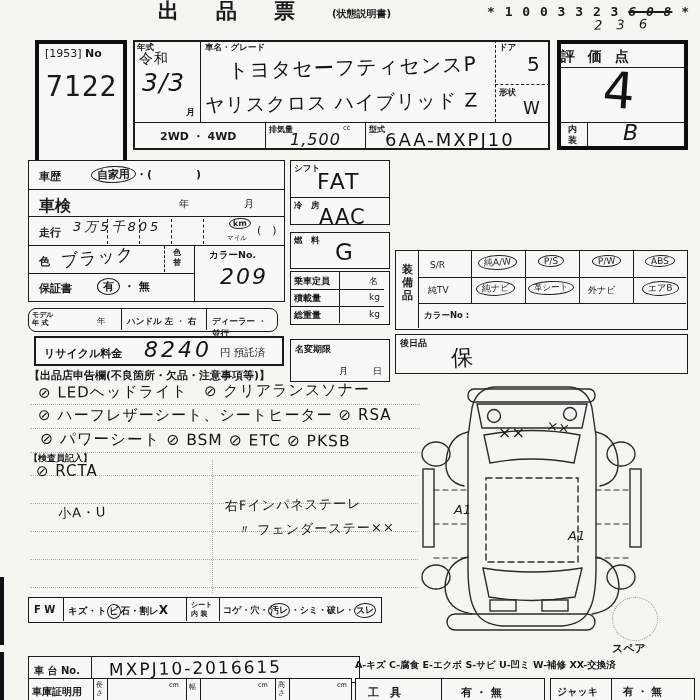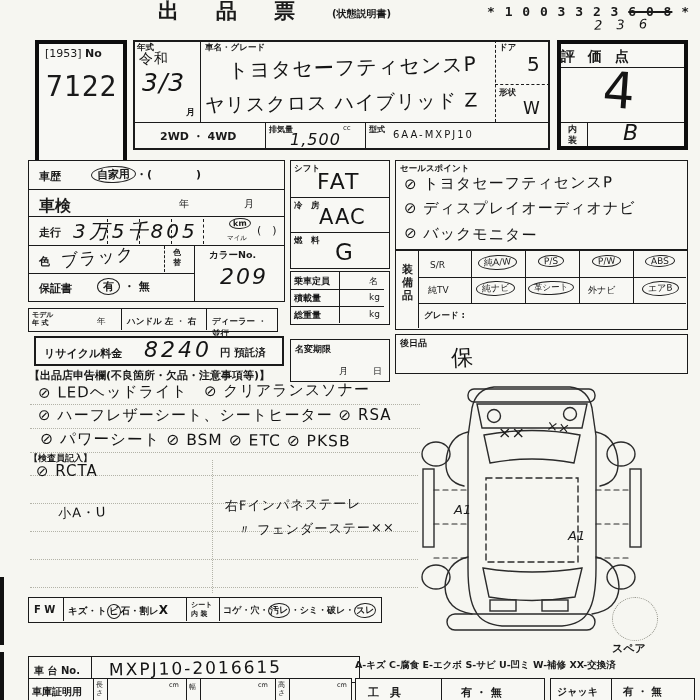--- a/index.html
+++ b/index.html
@@ -13,21 +13,21 @@
   .rot{transform:rotate(-1.5deg);}
   .circ{display:inline-block;border:1.6px solid #222;border-radius:50%;padding:0 5px;transform:rotate(-2deg);}
   .circ-s{display:inline-block;border:1.3px solid #222;border-radius:50%;padding:0 1px;transform:rotate(-3deg);}
   .stack{line-height:1.2;word-break:break-all;}
   .vline{position:absolute;border-left:1.5px solid #1b1b1b;}
   .vline-d{position:absolute;border-left:1.5px dashed #1b1b1b;}
   .hline{position:absolute;border-top:1.5px solid #1b1b1b;}
   .hline-d{position:absolute;border-top:1.5px dashed #1b1b1b;}
   .rule{position:absolute;border-top:1.5px dotted #b3b3a8;}
   .ruledot-v{position:absolute;border-left:1.5px dotted #b3b3a8;}
-  .struck{text-decoration:line-through;text-decoration-thickness:2px;}
+  .struck{text-decoration:line-through;text-decoration-thickness:2px;font-style:italic;}
   .mono{font-family:"DejaVu Sans Mono","Liberation Mono",monospace;}
   svg text{font-family:"DejaVu Sans","Liberation Sans",sans-serif;}
 </style>
 </head>
 <body>
 
 <div id="page">
 
   <div class="abs" style="left:158px;top:-3px;font-size:21px;font-weight:bold;letter-spacing:8px;">出　品　票</div>
   <div class="abs" style="left:332px;top:7px;font-size:10px;font-weight:bold;">(状態説明書)</div>
@@ -63,21 +63,21 @@
   <div class="abs" style="left:499px;top:42px;font-size:8.5px;font-weight:bold;">ドア</div>
   <div class="abs hw" style="left:527px;top:52px;font-size:20px;">5</div>
   <div class="abs" style="left:499px;top:87px;font-size:8.5px;font-weight:bold;">形状</div>
   <div class="abs hw" style="left:523px;top:98px;font-size:17px;">W</div>
 
   <div class="abs" style="left:160px;top:129px;font-size:11px;font-weight:bold;">2WD ・ 4WD</div>
   <div class="abs" style="left:269px;top:124px;font-size:8px;font-weight:bold;">排気量</div>
   <div class="abs" style="left:343px;top:124px;font-size:7px;">cc</div>
   <div class="abs hw" style="left:290px;top:130px;font-size:16px;font-style:italic;">1,500</div>
   <div class="abs" style="left:369px;top:124px;font-size:8px;font-weight:bold;">型式</div>
-  <div class="abs hw" style="left:385px;top:129px;font-size:10px;letter-spacing:2px;margin-left:8px;">6AA-MXPJ10</div>
+  <div class="abs hw" style="left:385px;top:129px;font-size:18px;letter-spacing:2px;">6AA-MXPJ10</div>
 
   <div class="bx2" style="left:557px;top:40px;width:131px;height:110px;">
     <div class="abs" style="left:0;top:0;width:100%;height:19px;border-bottom:1.5px solid #1b1b1b;text-align:left;font-size:14px;font-weight:bold;letter-spacing:4px;padding-top:4px;">評 価 点</div>
     <div class="abs hw" style="left:42px;top:18px;font-size:50px;transform:rotate(4deg);">4</div>
     <div class="hline nb" style="left:0;top:78px;width:123px;"></div>
     <div class="vline nb" style="left:26px;top:78px;height:24px;"></div>
     <div class="abs stack" style="left:7px;top:80px;width:11px;font-size:9px;font-weight:bold;">内装</div>
     <div class="abs hw" style="left:62px;top:76px;font-size:22px;font-style:italic;">B</div>
   </div>
 
@@ -85,21 +85,21 @@
     <span class="abs" style="left:10px;top:8px;font-size:11px;font-weight:bold;">車歴</span>
     <span class="abs" style="left:62px;top:5px;font-size:11px;font-weight:bold;"><span class="circ">自家用</span><span>・(　　　　)</span></span>
   </div>
   <div class="bx" style="left:28px;top:189px;width:257px;height:28px;">
     <span class="abs" style="left:10px;top:6px;font-size:16px;font-weight:bold;">車検</span>
     <span class="abs" style="left:150px;top:7px;font-size:10px;">年</span>
     <span class="abs" style="left:215px;top:7px;font-size:10px;">月</span>
   </div>
   <div class="bx" style="left:28px;top:216px;width:257px;height:30px;">
     <span class="abs" style="left:10px;top:8px;font-size:11px;font-weight:bold;">走行</span>
-    <span class="abs hw" style="left:44px;top:1px;font-size:20px;font-style:italic;letter-spacing:3px;">3万5千805</span>
+    <span class="abs hw" style="left:44px;top:1px;font-size:13px;font-style:italic;letter-spacing:3px;">3万5千805</span>
     <span class="vline-d nb" style="left:78px;top:2px;height:25px;border-left-width:1px;"></span>
     <span class="vline-d nb" style="left:110px;top:2px;height:25px;border-left-width:1px;"></span>
     <span class="vline-d nb" style="left:142px;top:2px;height:25px;border-left-width:1px;"></span>
     <span class="vline-d nb" style="left:174px;top:2px;height:25px;border-left-width:1px;"></span>
     <span class="abs" style="left:200px;top:1px;font-size:8px;font-weight:bold;"><span class="circ" style="padding:0 3px;">km</span></span>
     <span class="abs" style="left:198px;top:17px;font-size:6.5px;">マイル</span>
     <span class="abs" style="left:228px;top:6px;font-size:11px;">(　)</span>
   </div>
   <div class="bx" style="left:28px;top:245px;width:167px;height:29px;">
     <span class="abs" style="left:10px;top:8px;font-size:11px;font-weight:bold;">色</span>
@@ -113,21 +113,21 @@
   </div>
   <div class="bx" style="left:194px;top:245px;width:91px;height:57px;">
     <span class="abs" style="left:14px;top:3px;font-size:9.5px;font-weight:bold;">カラーNo.</span>
     <span class="abs hw" style="left:25px;top:18px;font-size:22px;font-style:italic;letter-spacing:2px;">209</span>
   </div>
 
   <div class="bx" style="left:290px;top:160px;width:100px;height:38px;">
     <span class="abs" style="left:3px;top:2px;font-size:8.5px;font-weight:bold;">シフト</span>
     <span class="abs hw" style="left:26px;top:8px;font-size:22px;letter-spacing:2px;">FAT</span>
   </div>
-  <div class="bx" style="left:290px;top:197px;width:100px;height:36px;">
+  <div class="bx" style="left:290px;top:197px;width:100px;height:28px;">
     <span class="abs" style="left:3px;top:2px;font-size:8.5px;font-weight:bold;">冷　房</span>
     <span class="abs hw" style="left:28px;top:7px;font-size:21px;letter-spacing:1px;">AAC</span>
   </div>
   <div class="bx" style="left:290px;top:232px;width:100px;height:37px;">
     <span class="abs" style="left:3px;top:2px;font-size:8.5px;font-weight:bold;">燃　料</span>
     <span class="abs hw" style="left:44px;top:6px;font-size:23px;">G</span>
   </div>
   <div class="bx" style="left:290px;top:271px;width:100px;height:54px;">
     <span class="hline nb" style="left:0;top:17px;width:93px;"></span>
     <span class="hline nb" style="left:0;top:34px;width:93px;"></span>
@@ -138,71 +138,62 @@
     <span class="abs" style="left:78px;top:20px;font-size:9px;">kg</span>
     <span class="abs" style="left:3px;top:37px;font-size:9px;font-weight:bold;">総重量</span>
     <span class="abs" style="left:78px;top:37px;font-size:9px;">kg</span>
   </div>
   <div class="bx" style="left:290px;top:339px;width:100px;height:43px;">
     <span class="abs" style="left:4px;top:3px;font-size:9px;font-weight:bold;">名変期限</span>
     <span class="abs" style="left:48px;top:25px;font-size:9px;">月</span>
     <span class="abs" style="left:82px;top:25px;font-size:9px;">日</span>
   </div>
 
-  <div class="bx" style="left:395px;top:160px;width:293px;height:90px;">
-    <span class="abs" style="left:4px;top:2px;font-size:8.5px;font-weight:bold;">セールスポイント</span>
-    <div class="abs hw" style="left:8px;top:13px;font-size:15px;transform:rotate(-0.5deg);">
-      <span>⊘</span> <span>トヨタセーフティセンスP</span></div>
-    <div class="abs hw" style="left:8px;top:38px;font-size:15px;">
-      <span>⊘</span> <span>ディスプレイオーディオナビ</span></div>
-    <div class="abs hw" style="left:8px;top:64px;font-size:15px;transform:rotate(1deg);">
-      <span>⊘</span> <span>バックモニター</span></div>
-  </div>
 
   <div class="bx" style="left:395px;top:250px;width:293px;height:80px;">
     <span class="vline nb" style="left:22px;top:0;height:77px;"></span>
     <span class="hline nb" style="left:22px;top:26px;width:268px;"></span>
     <span class="hline nb" style="left:22px;top:52px;width:268px;"></span>
     <span class="vline nb" style="left:75px;top:0;height:52px;"></span>
     <span class="vline nb" style="left:129px;top:0;height:52px;"></span>
     <span class="vline nb" style="left:183px;top:0;height:52px;"></span>
     <span class="vline nb" style="left:237px;top:0;height:52px;"></span>
     <span class="abs stack" style="left:6px;top:12px;width:11px;font-size:11px;font-weight:bold;">装備品</span>
     <span class="abs" style="left:34px;top:9px;font-size:9px;">S/R</span>
     <span class="abs circ" style="left:82px;top:4px;font-size:9px;">純A/W</span>
     <span class="abs circ" style="left:142px;top:4px;font-size:9px;">P/S</span>
     <span class="abs circ" style="left:196px;top:4px;font-size:9px;">P/W</span>
     <span class="abs circ" style="left:249px;top:4px;font-size:9px;">ABS</span>
     <span class="abs" style="left:32px;top:33px;font-size:9px;">純TV</span>
     <span class="abs circ" style="left:80px;top:30px;font-size:9px;">純ナビ</span>
     <span class="abs circ" style="left:132px;top:30px;font-size:8.5px;">革シート</span>
     <span class="abs" style="left:192px;top:33px;font-size:9px;">外ナビ</span>
     <span class="abs circ" style="left:246px;top:30px;font-size:9px;">エアB</span>
-    <span class="abs" style="left:28px;top:59px;font-size:8.5px;font-weight:bold;">グレード :</span>
+    <span class="abs" style="left:28px;top:59px;font-size:8.5px;font-weight:bold;">カラーNo :</span>
   </div>
 
   <div class="bx" style="left:395px;top:334px;width:293px;height:40px;">
     <span class="abs" style="left:4px;top:2px;font-size:9px;font-weight:bold;">後日品</span>
     <span class="abs hw" style="left:55px;top:8px;font-size:22px;transform:rotate(-3deg);">保</span>
   </div>
 
-  <div class="bx" style="left:28px;top:308px;width:250px;height:24px;">
+  <div class="bx" style="left:28px;top:308px;width:250px;height:24px;border-radius:8px;">
     <span class="vline nb" style="left:92px;top:0;height:21px;"></span>
     <span class="vline nb" style="left:177px;top:0;height:21px;"></span>
     <span class="abs" style="left:3px;top:2px;font-size:7px;font-weight:bold;line-height:1.2;">
       <span>モデル</span><br><span>年 式</span></span>
     <span class="abs" style="left:68px;top:7px;font-size:8.5px;">年</span>
     <span class="abs" style="left:98px;top:7px;font-size:8.5px;font-weight:bold;">ハンドル 左 ・ 右</span>
     <span class="abs" style="left:183px;top:7px;font-size:8.5px;font-weight:bold;">ディーラー ・ 並行</span>
   </div>
 
   <div class="bx" style="left:34px;top:336px;width:250px;height:30px;border-width:2.5px;">
     <span class="abs" style="left:8px;top:8px;font-size:11px;font-weight:bold;">リサイクル料金</span>
     <span class="abs hw" style="left:108px;top:-1px;font-size:22px;font-style:italic;letter-spacing:3px;">8240</span>
-    <span class="abs" style="left:184px;top:8px;font-size:10.5px;font-weight:bold;text-align:right;">円 預託済</span>
+    <span class="abs" style="left:184px;top:8px;font-size:10.5px;font-weight:normal;text-align:right;">円 預託済</span>
   </div>
 
   <div class="abs" style="left:29px;top:368px;font-size:11px;font-weight:bold;">【出品店申告欄(不良箇所・欠品・注意事項等)】</div>
   <div class="rule" style="left:30px;top:404px;width:390px;"></div>
   <div class="rule" style="left:30px;top:428px;width:390px;"></div>
   <div class="rule" style="left:30px;top:452px;width:390px;"></div>
   <div class="abs hw" style="left:38px;top:382px;font-size:15px;transform:rotate(-0.6deg);">⊘ LEDヘッドライト　⊘ クリアランスソナー</div>
   <div class="abs hw" style="left:38px;top:406px;font-size:15px;">⊘ ハーフレザーシート、シートヒーター ⊘ RSA</div>
   <div class="abs hw" style="left:40px;top:430px;font-size:15.5px;transform:rotate(0.5deg);">⊘ パワーシート ⊘ BSM ⊘ ETC ⊘ PKSB</div>
 

